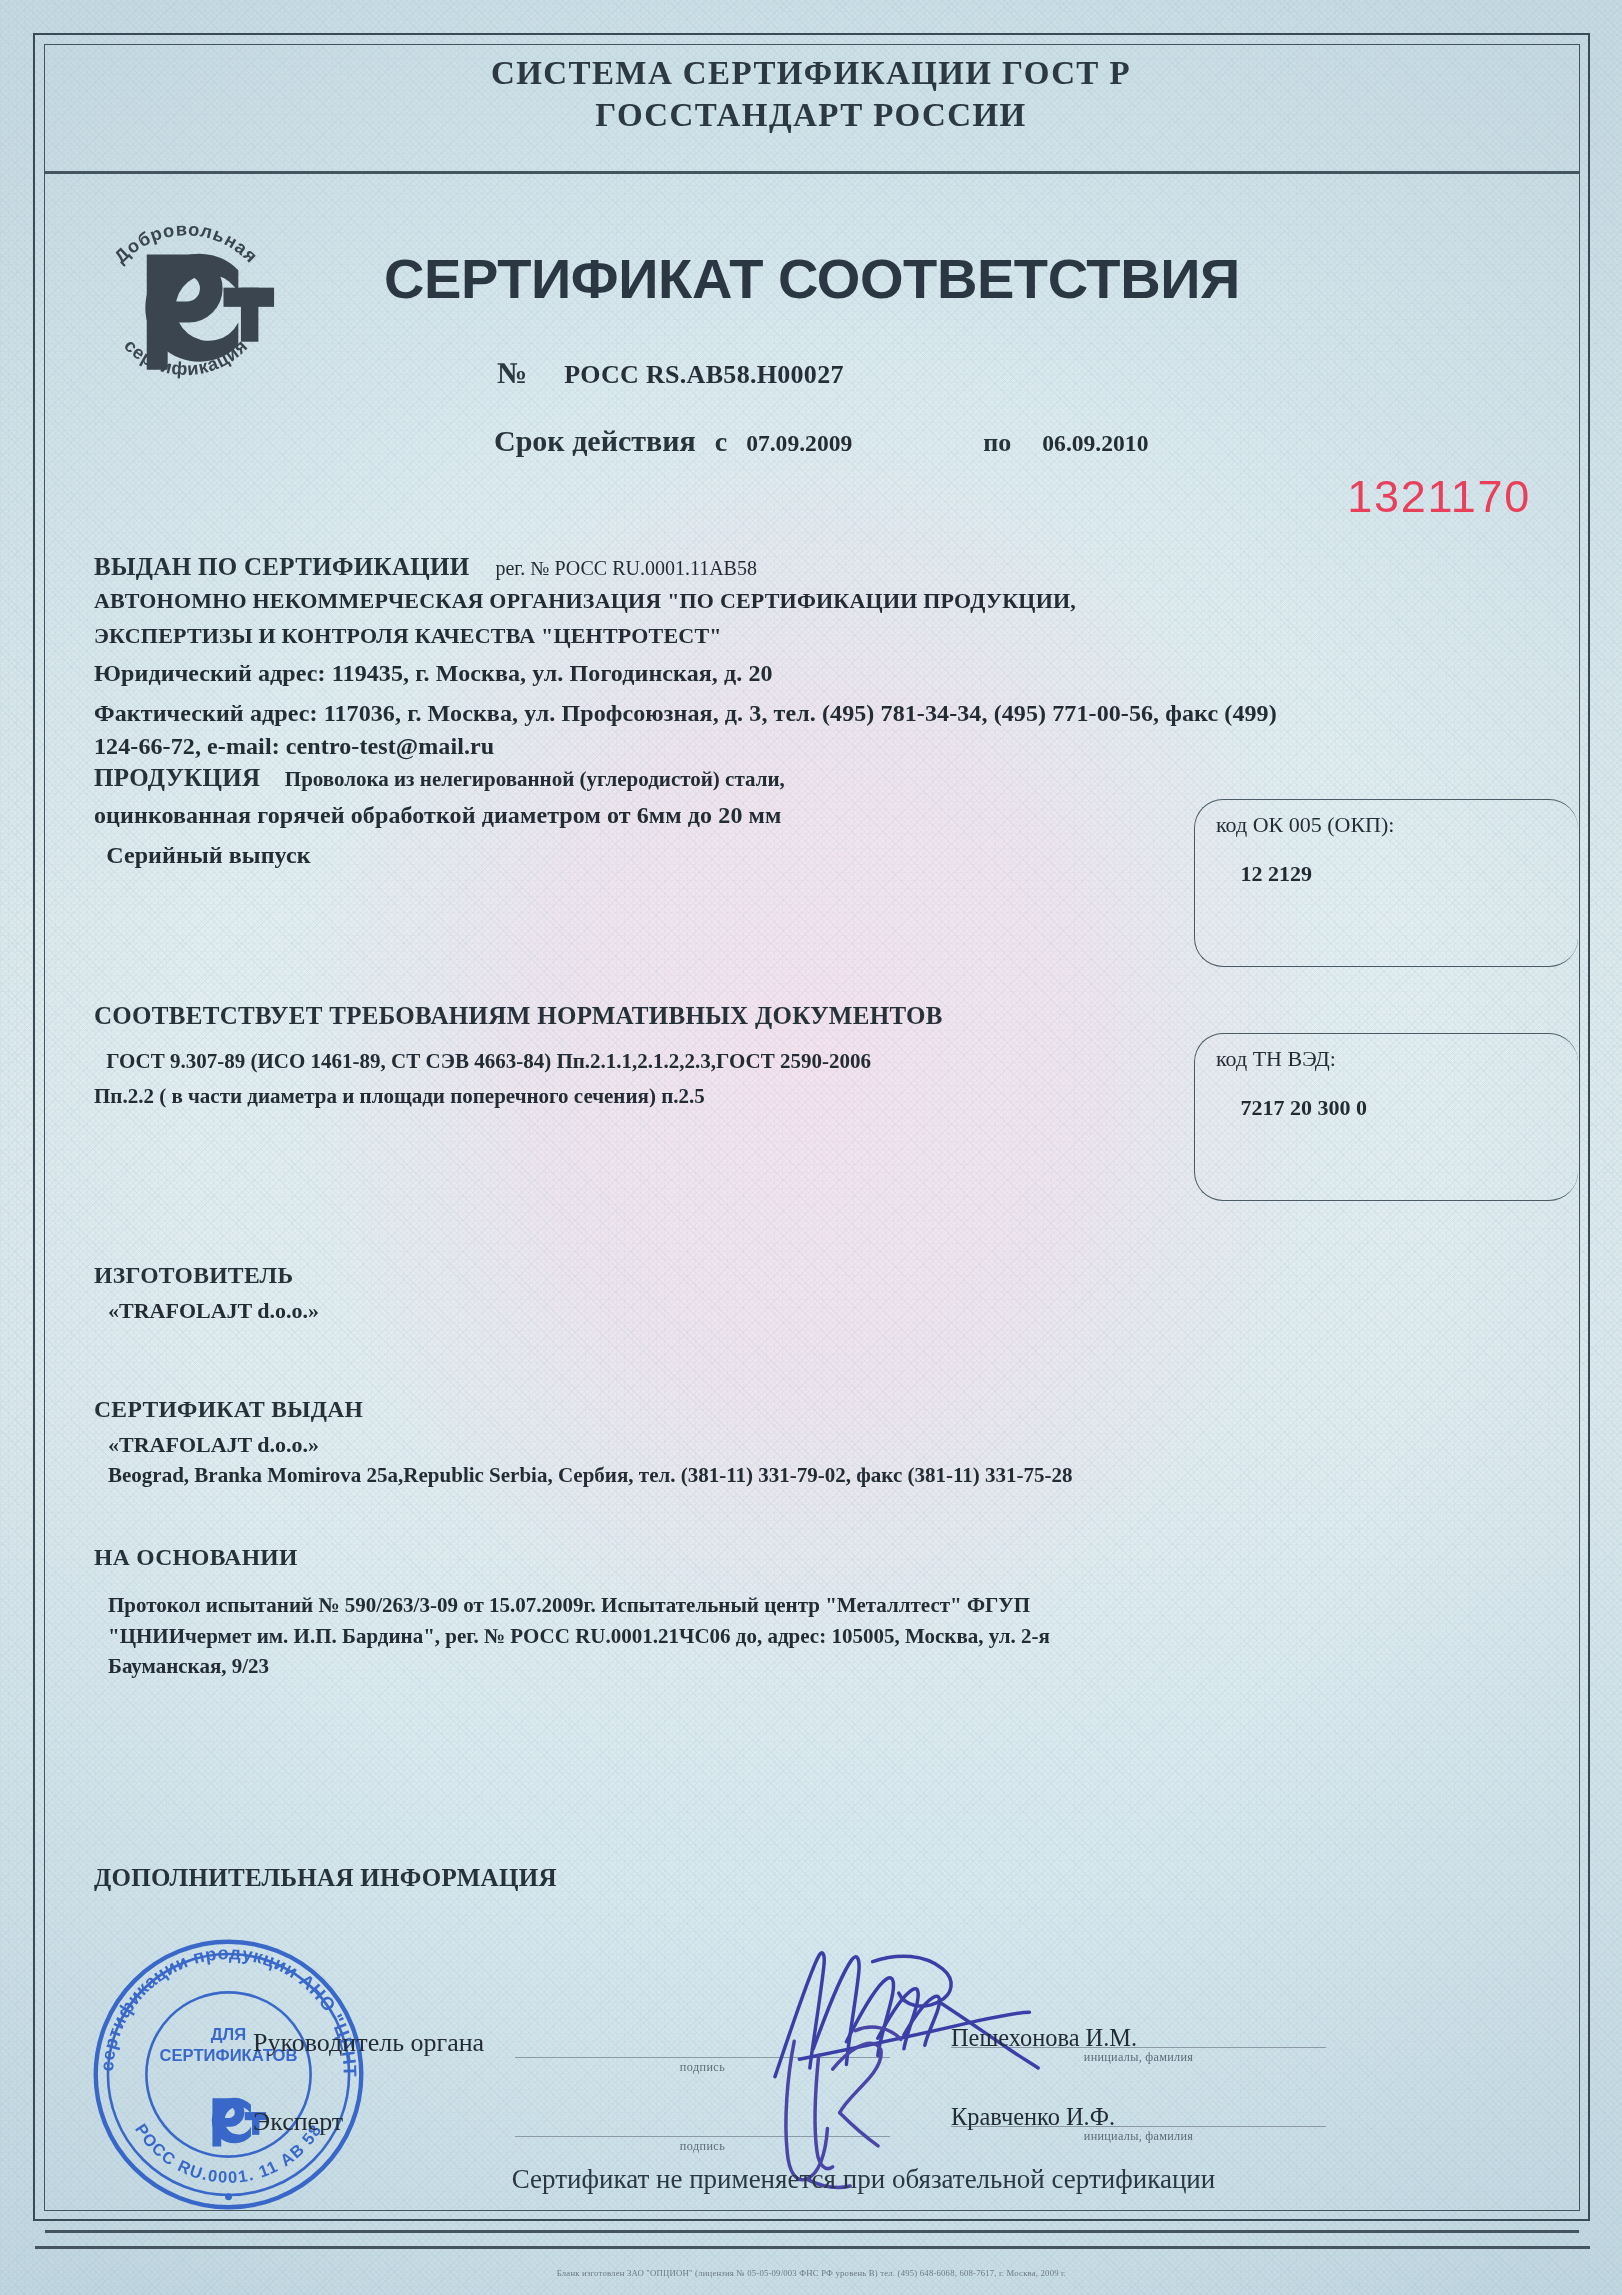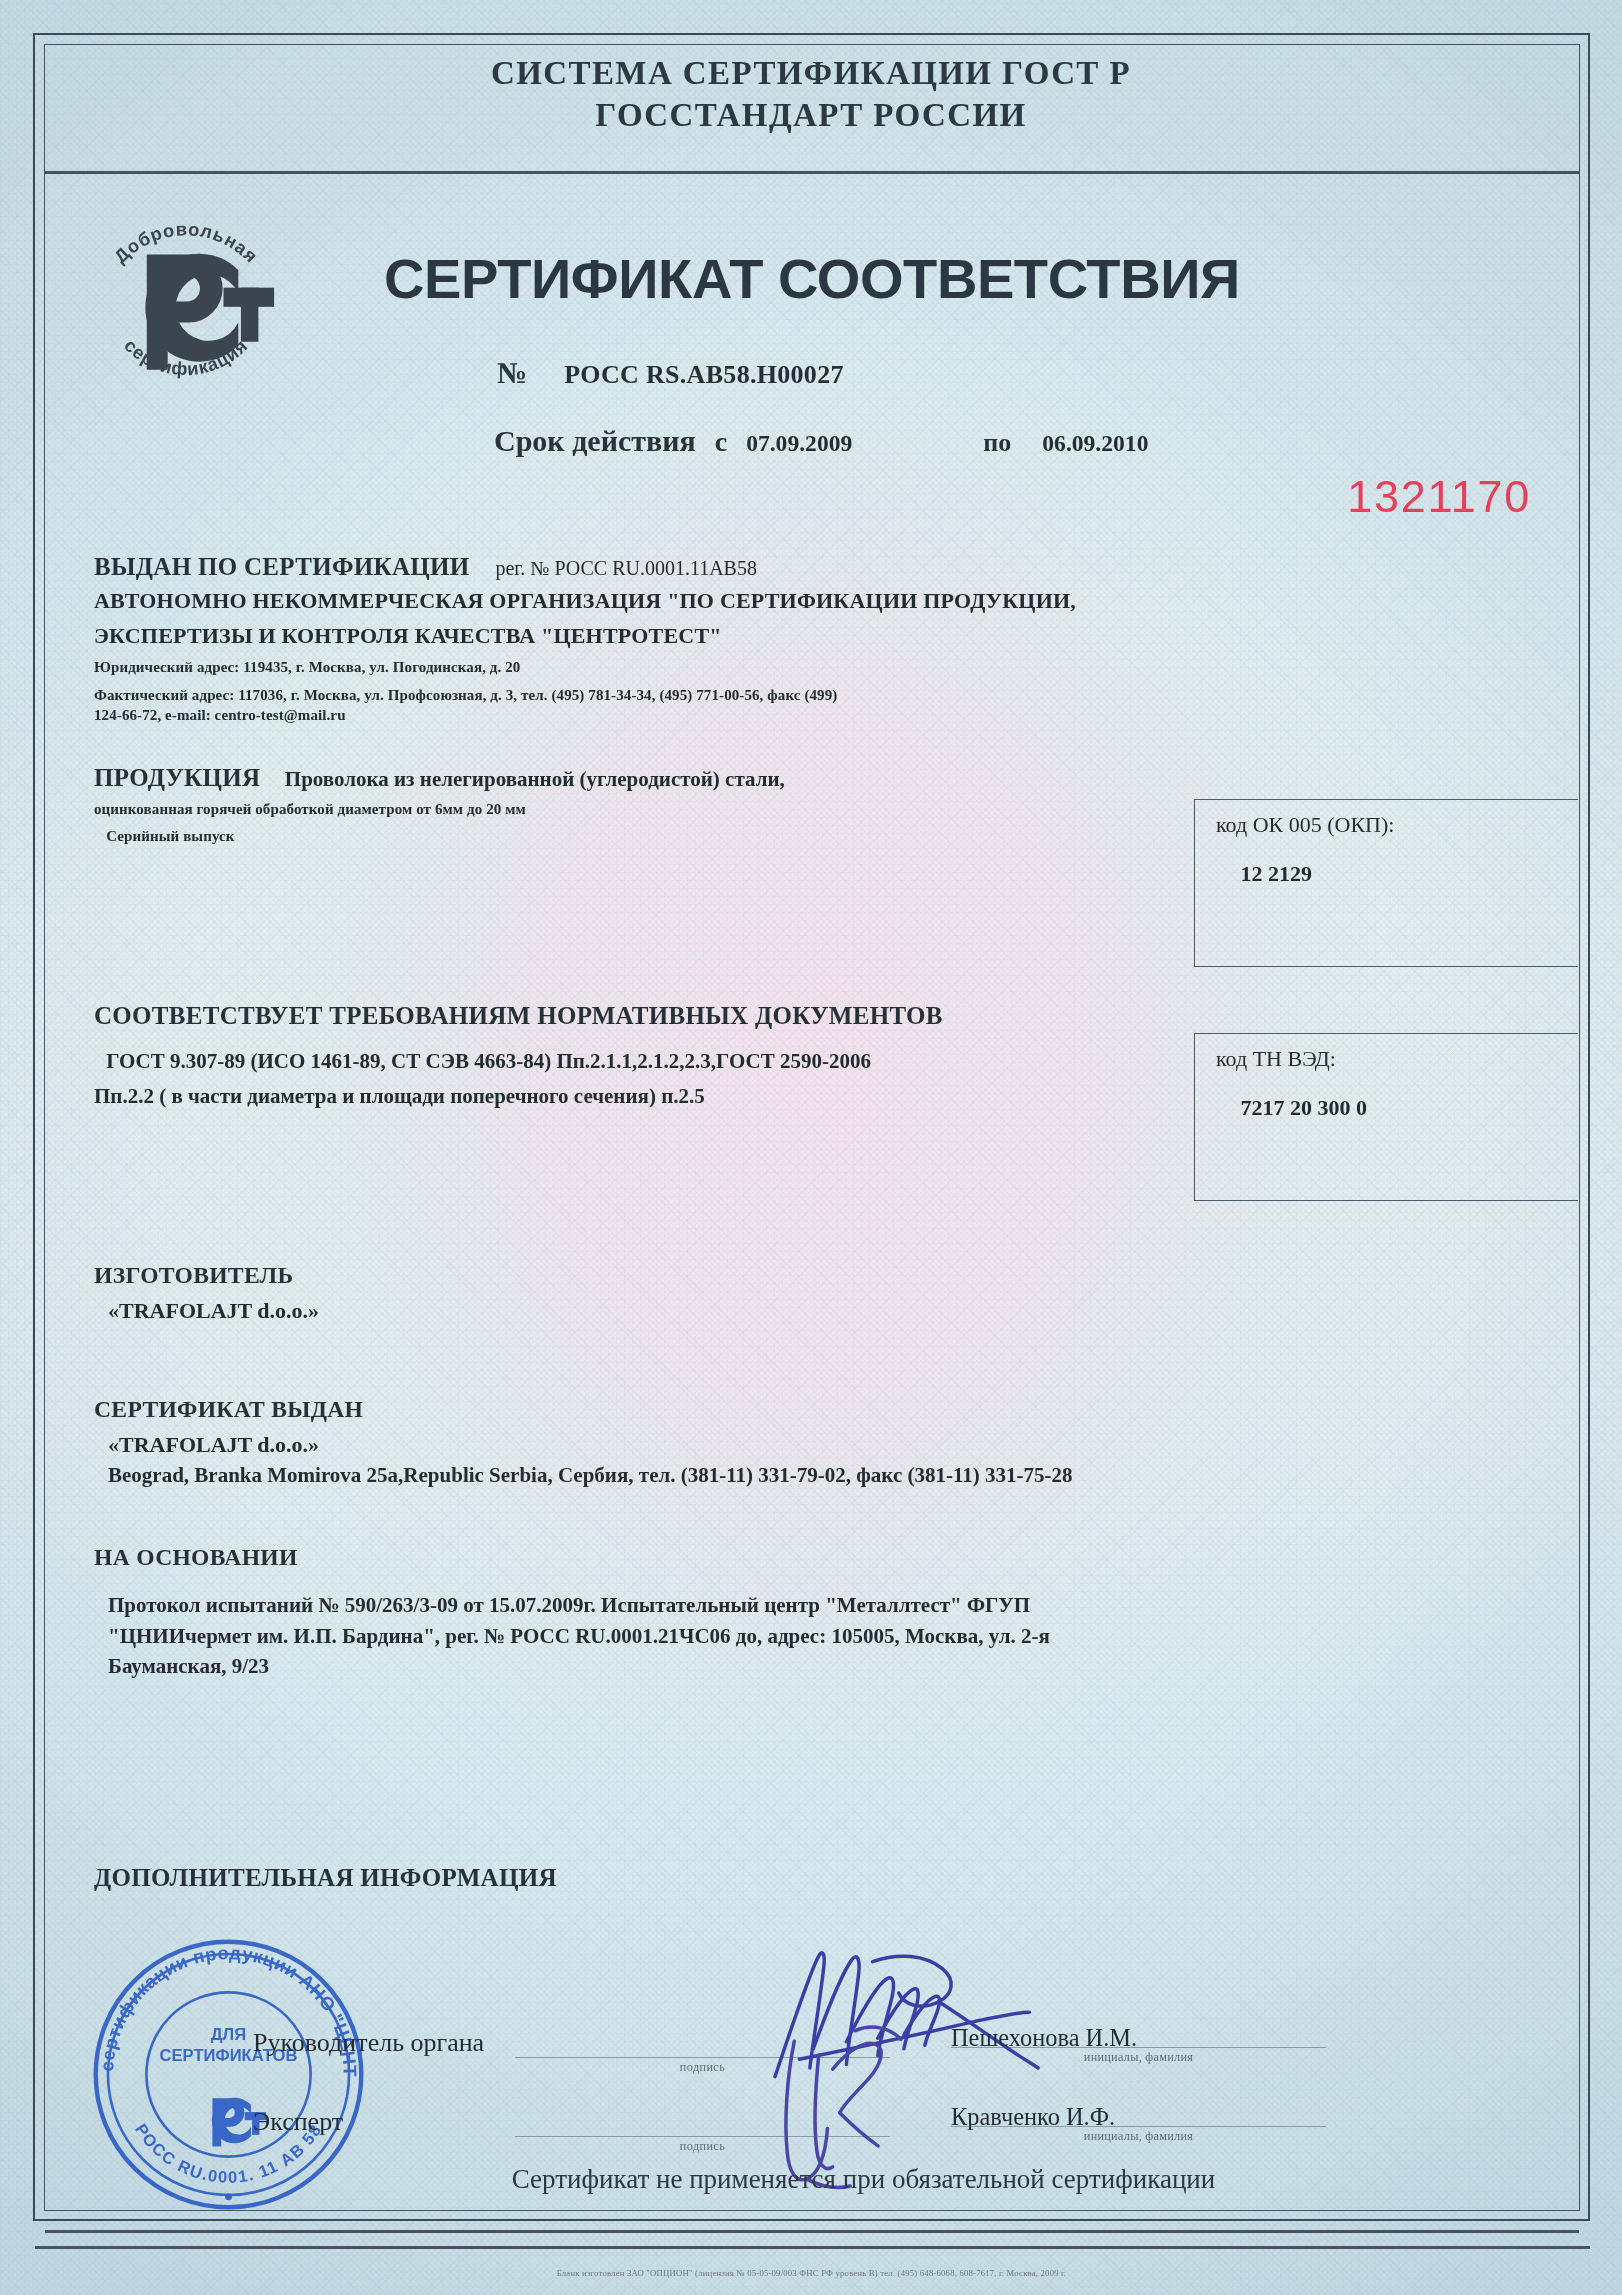--- a/index.html
+++ b/index.html
@@ -134,21 +134,21 @@
 
   
   .sec-head {
     font-size: 25px;
     font-weight: bold;
     color: #26313a;
     letter-spacing: 0.3px;
   }
   .sec-head.sm { font-size: 23.6px; }
   .body-line {
-    font-size: 15px;
+    font-size: 24px;
     font-weight: bold;
     color: #232c35;
     line-height: 1.36;
     letter-spacing: 0.1px;
   }
 
   .block { position: absolute; }
 
   
   #organ-block { left: 94px; top: 553px; width: 1361px; }
@@ -162,20 +162,21 @@
   .prod-head-row { display: flex; align-items: baseline; }
   .prod-first { font-size: 21px; font-weight: bold; color: #232c35; margin-left: 24.4px; }
 
   
   .code-box {
     position: absolute;
     border-top: 1.7px solid #4a5b66;
     border-left: 1.7px solid #4a5b66;
     border-bottom: 1.7px solid #4a5b66;
     padding: 12.2px 0 0 21px;
+    border-radius: 29px;
   }
   .code-label { font-size: 22px; color: #242d36; font-weight: normal; }
   .code-value { font-size: 22px; font-weight: bold; color: #222b33; margin-top: 23px; margin-left: 24.4px; }
 
   #okp-box { left: 1194px; top: 799px; width: 384px; height: 168px; }
   #tnved-box { left: 1194px; top: 1033px; width: 384px; height: 168px; }
 
   
   #standards-block { left: 94px; top: 1002px; width: 1047px; }
   .std-line { font-size: 21px; font-weight: bold; color: #232c35; line-height: 1.42; }

